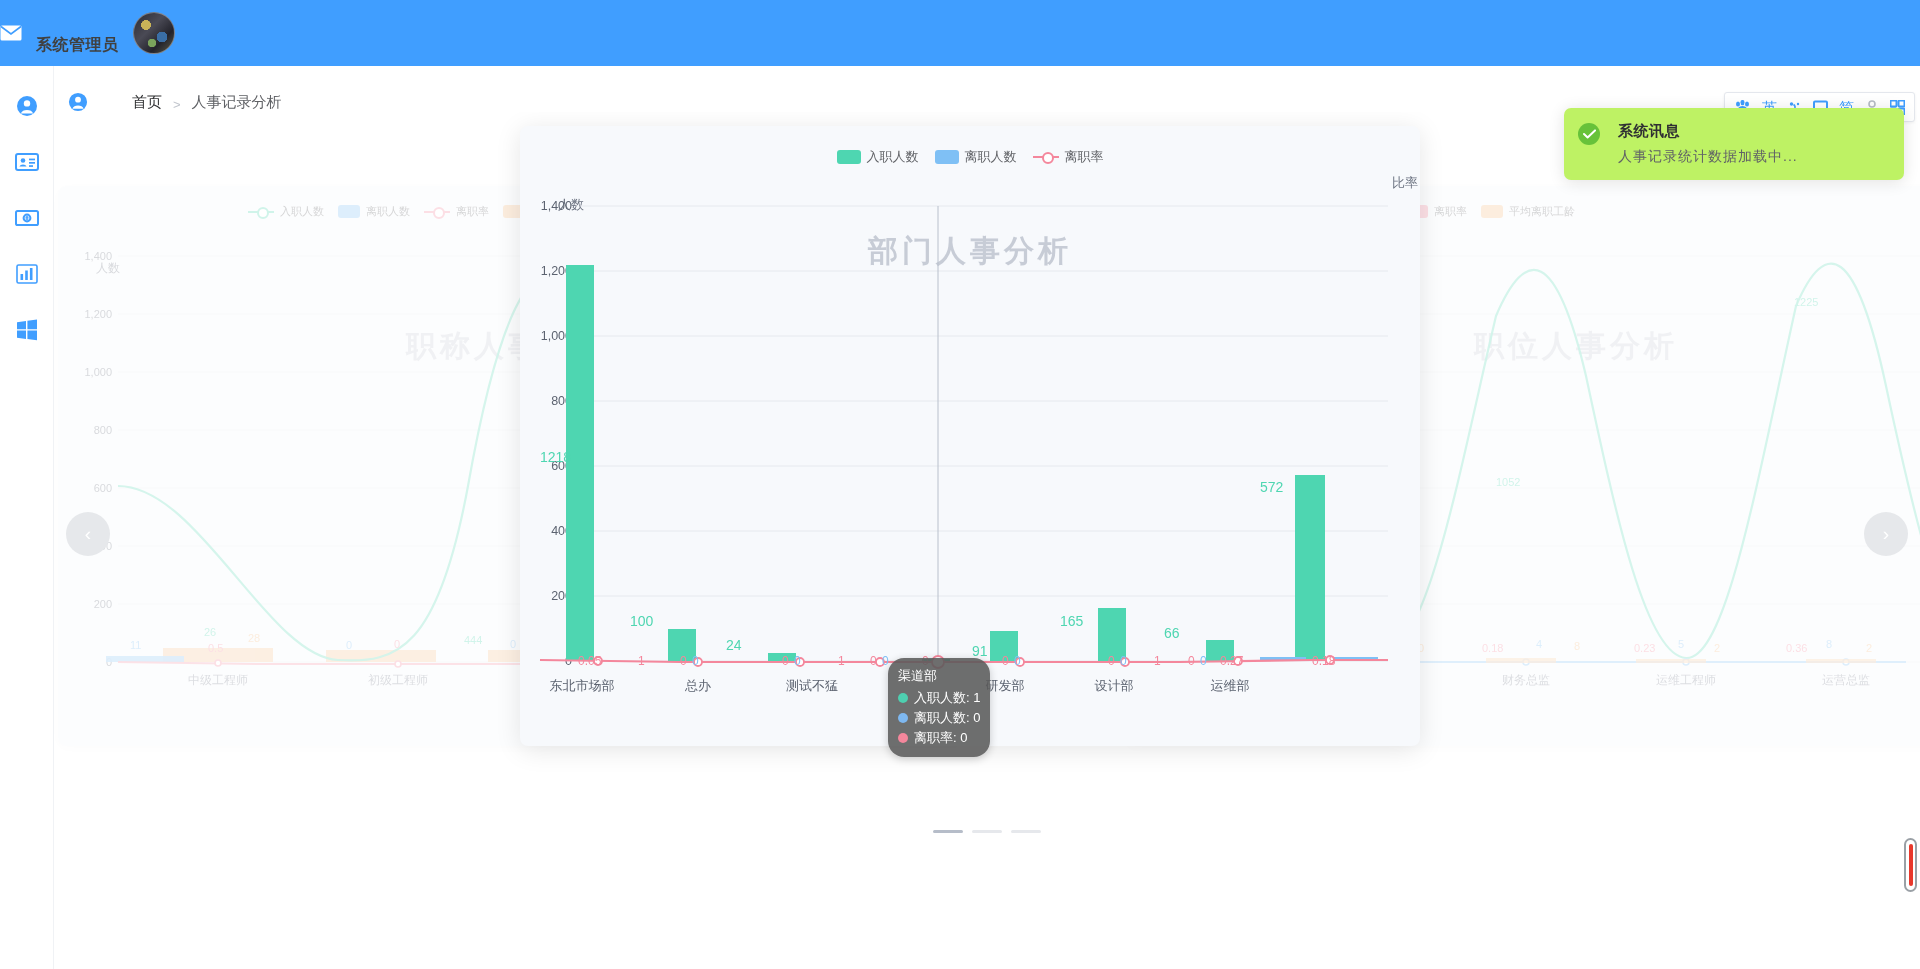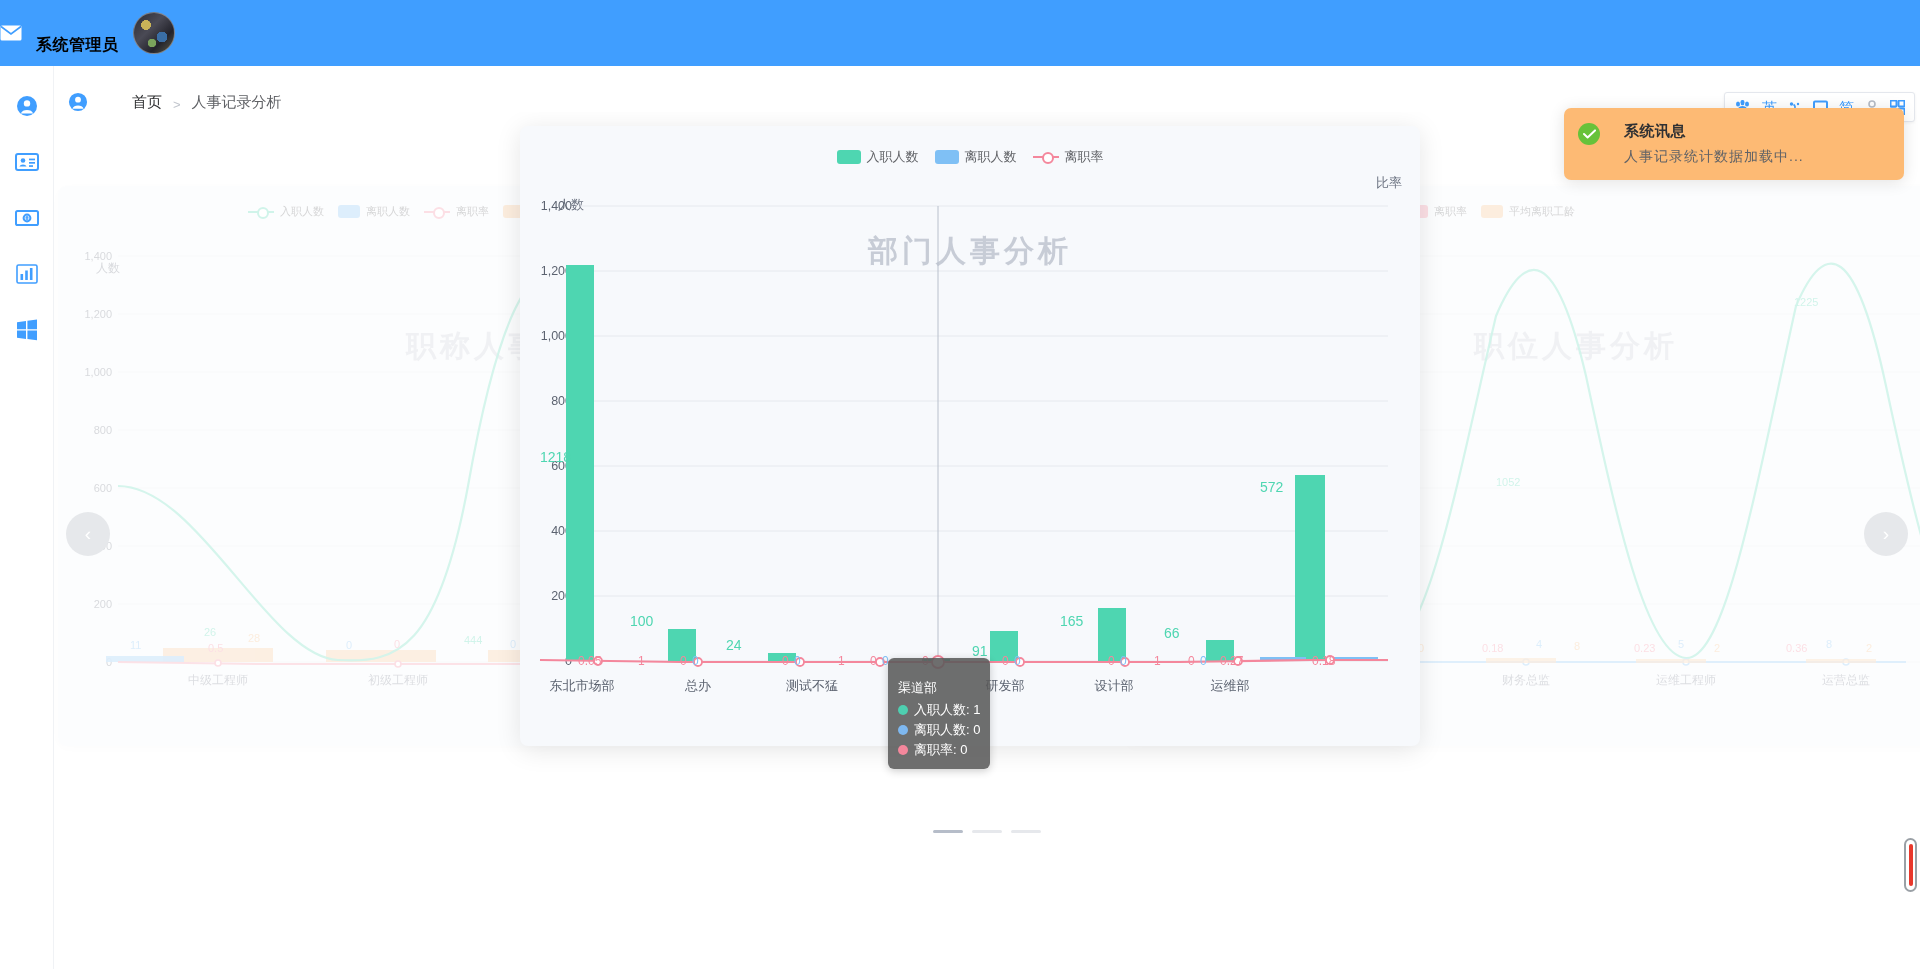--- a/index.html
+++ b/index.html
@@ -20,21 +20,21 @@
   .brand { display: flex; align-items: center; gap: 12px; padding-left: 14px; }
   .brand-logo {
     width: 38px; height: 38px; position: relative;
   }
   .brand-logo svg { display:block; }
   .brand-title {
     color: #fff; font-size: 23px; font-weight: 700; letter-spacing: 1px;
   }
   .topbar-right { display: flex; align-items: center; gap: 14px; padding-right: 18px; }
   .mail-icon { width: 22px; height: 16px; }
-  .admin-name { color:#000000; font-size: 16px; font-weight: 700; letter-spacing: .5px; margin-top: 24px; }
+  .admin-name { color:#404040; font-size: 16px; font-weight: 700; letter-spacing: .5px; margin-top: 24px; }
   .avatar {
     width: 42px; height: 42px; border-radius: 50%;
     background:
       radial-gradient(circle at 30% 30%, #c9b458 0 12%, transparent 13%),
       radial-gradient(circle at 70% 60%, #3a6ea5 0 14%, transparent 15%),
       radial-gradient(circle at 45% 75%, #7aa35c 0 11%, transparent 12%),
       linear-gradient(135deg,#2b2b33 0%, #4a4a55 40%, #23232b 70%, #5b5b49 100%);
     border: 1px solid rgba(255,255,255,.35);
   }
 
@@ -66,22 +66,22 @@
     background: #fff; border: 1px solid #e4e7ed; border-radius: 3px;
     display: flex; align-items: center; gap: 11px; padding: 0 9px;
     box-shadow: 0 1px 3px rgba(0,0,0,.06); z-index: 40;
   }
   .tb-item { color:#409EFF; font-size: 15px; line-height: 1; cursor: pointer; display:flex; align-items:center; }
   .tb-item.muted { color:#b6bcc6; }
 
   
   .toast {
     position: absolute; right: 16px; top: 108px; width: 340px; min-height: 72px;
-    background: #fdba74; border-radius: 7px; box-shadow: 0 2px 16px rgba(0,0,0,.12);
-    padding: 14px 16px 14px 14px; display: flex; gap: 24px; z-index: 50;
+    background: #bef264; border-radius: 7px; box-shadow: 0 2px 16px rgba(0,0,0,.12);
+    padding: 14px 16px 14px 14px; display: flex; gap: 18px; z-index: 50;
   }
   .toast-icon {
     width: 22px; height: 22px; border-radius: 50%; background: #67C23A;
     display:flex; align-items:center; justify-content:center; flex: 0 0 22px; margin-top: 1px;
   }
   .toast-title { font-size: 15px; font-weight: 700; color: #303133; margin-bottom: 7px; letter-spacing: .5px; }
   .toast-msg { font-size: 14px; color: #606266; letter-spacing: 1px; }
 
   
   .stage {
@@ -120,27 +120,27 @@
   .lg-line::before {
     content:""; position:absolute; left:0; top:5px; width:26px; height:2px; background: currentColor;
   }
   .lg-line::after {
     content:""; position:absolute; left:9px; top:1px; width:8px; height:8px; border-radius:50%;
     border:2px solid currentColor; background:#fff;
   }
 
   .axis-name { position: absolute; font-size: 12px; color: #6b7280; }
   .axis-name.left  { left: 38px; margin-top: 22px; }
-  .axis-name.right { right: 18px; }
+  .axis-name.right { right: 2px; }
 
   svg.plot { position:absolute; left:0; top:0; }
 
   .tooltip {
-    position: absolute; background: rgba(90,90,90,.88); border-radius: 6px;
-    padding: 20px 10px 8px; color: #fff; font-size: 13px; z-index: 30;
+    position: absolute; background: rgba(90,90,90,.88); border-radius: 16px;
+    padding: 8px 10px 8px; color: #fff; font-size: 13px; z-index: 30;
     box-shadow: 0 2px 8px rgba(0,0,0,.2); line-height: 1.55; white-space: nowrap;
   }
   .tt-head { margin-bottom: 2px; }
   .tt-row { display: flex; align-items: center; gap: 6px; }
   .tt-dot { width: 10px; height: 10px; border-radius: 50%; display:inline-block; }
 
   .nav-arrow {
     position: absolute; top: 400px; width: 44px; height: 44px; border-radius: 50%;
     background: #e6e8eb; display: flex; align-items: center; justify-content: center;
     color: #fff; font-size: 19px; cursor: pointer; z-index: 25; user-select:none;

